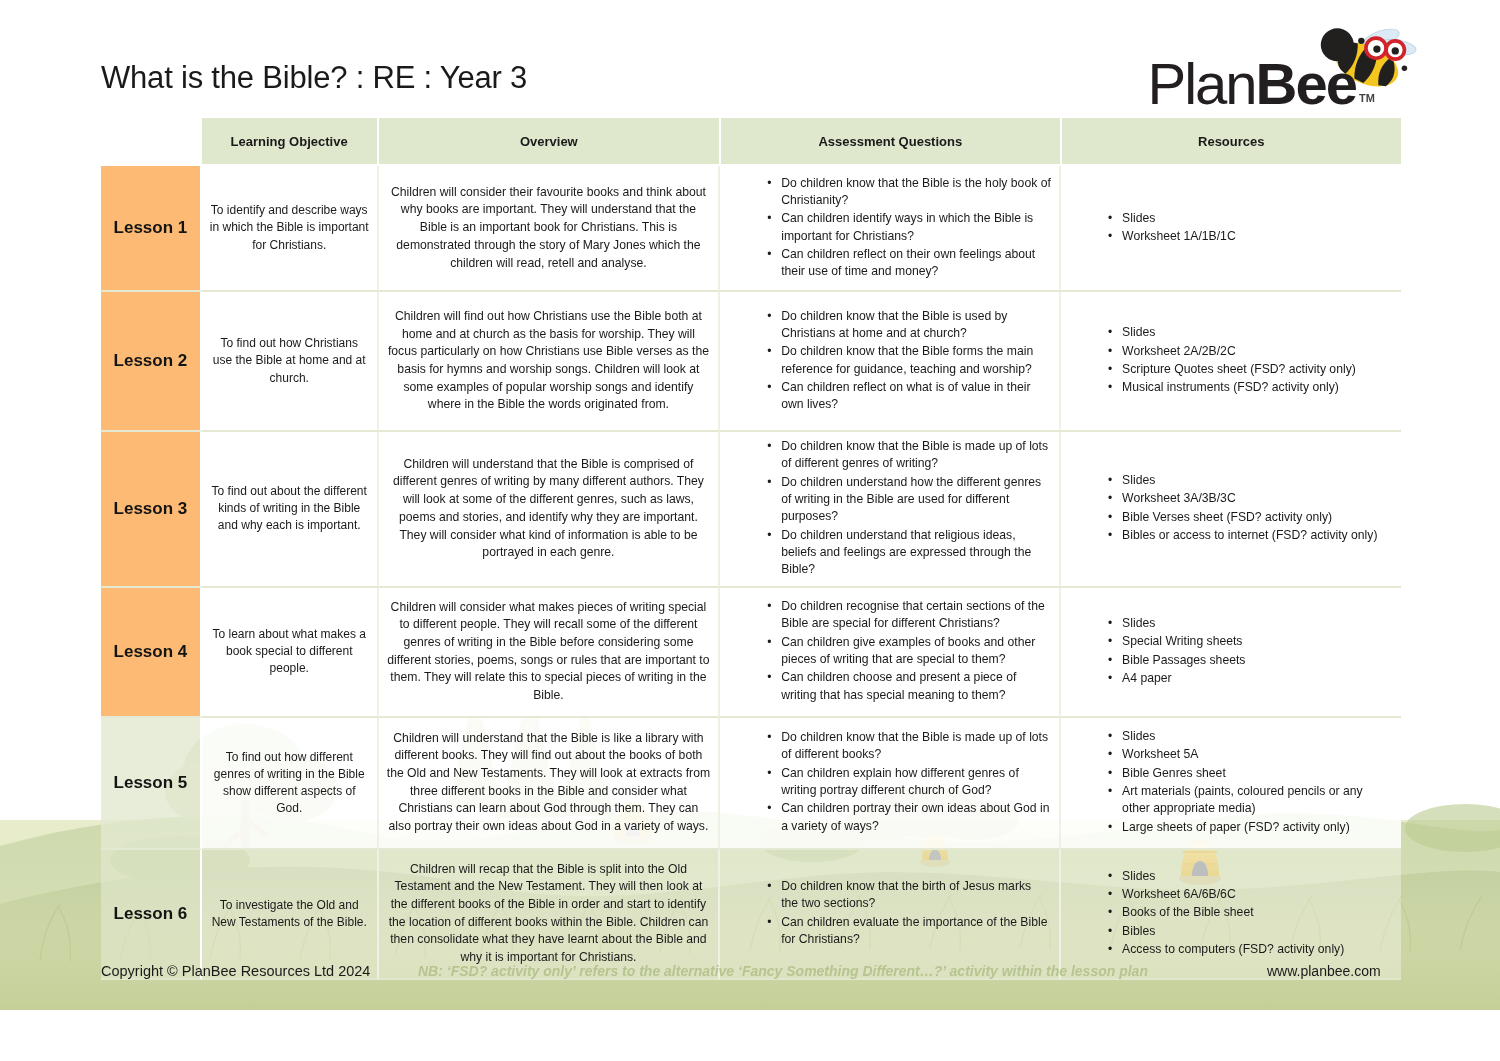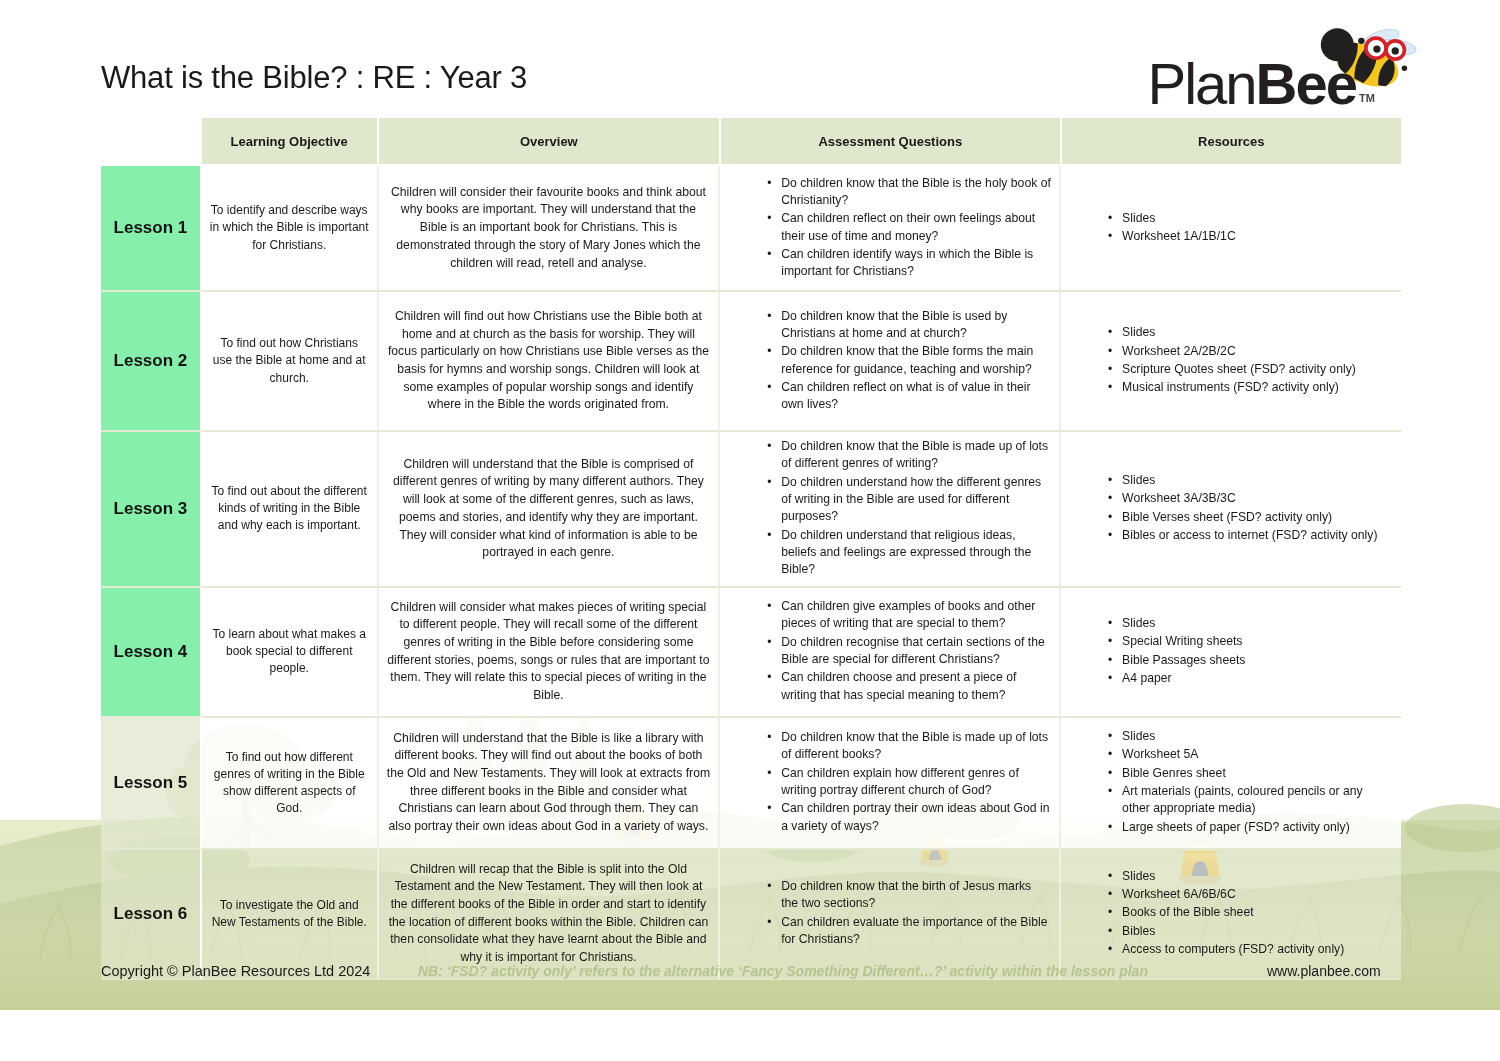--- a/index.html
+++ b/index.html
@@ -84,21 +84,21 @@
     font-size:13px;font-weight:700;color:#1a1a1a;
   }
 
   
   .body-row{min-height:126px;}
   .body-row .cell{
     display:flex;align-items:center;
     padding:6px 8px;
   }
   .body-row .c-lesson{
-    background:#86efac;
+    background:#fdba74;
     justify-content:center;
     border-right:2px solid #ffffff;
   }
   .body-row .c-lo,
   .body-row .c-over{
     background:#ffffff;
     justify-content:center;
     text-align:center;
   }
   .body-row .c-aq,
@@ -349,22 +349,22 @@
           </div>
           <div class="cell c-lo">
             <div class="lo-text">To identify and describe ways in which the Bible is important for Christians.</div>
           </div>
           <div class="cell c-over">
             <div class="ov-text">Children will consider their favourite books and think about why books are important. They will understand that the Bible is an important book for Christians. This is demonstrated through the story of Mary Jones which the children will read, retell and analyse.</div>
           </div>
           <div class="cell c-aq">
             <ul class="bullets">
               <li>Do children know that the Bible is the holy book of Christianity?</li>
+              <li>Can children identify ways in which the Bible is important for Christians?</li>
               <li>Can children reflect on their own feelings about their use of time and money?</li>
-              <li>Can children identify ways in which the Bible is important for Christians?</li>
             </ul>
           </div>
           <div class="cell c-res">
             <ul class="bullets res-list">
               <li>Slides</li>
               <li>Worksheet 1A/1B/1C</li>
             </ul>
           </div>
         </div>
         <div class="tbl-row body-row row-2" style="min-height: 140px;">
@@ -424,22 +424,22 @@
             <span class="lesson-label">Lesson 4</span>
           </div>
           <div class="cell c-lo">
             <div class="lo-text">To learn about what makes a book special to different people.</div>
           </div>
           <div class="cell c-over">
             <div class="ov-text">Children will consider what makes pieces of writing special to different people. They will recall some of the different genres of writing in the Bible before considering some different stories, poems, songs or rules that are important to them. They will relate this to special pieces of writing in the Bible.</div>
           </div>
           <div class="cell c-aq">
             <ul class="bullets">
+              <li>Do children recognise that certain sections of the Bible are special for different Christians?</li>
               <li>Can children give examples of books and other pieces of writing that are special to them?</li>
-              <li>Do children recognise that certain sections of the Bible are special for different Christians?</li>
               <li>Can children choose and present a piece of writing that has special meaning to them?</li>
             </ul>
           </div>
           <div class="cell c-res">
             <ul class="bullets res-list">
               <li>Slides</li>
               <li>Special Writing sheets</li>
               <li>Bible Passages sheets</li>
               <li>A4 paper</li>
             </ul>

